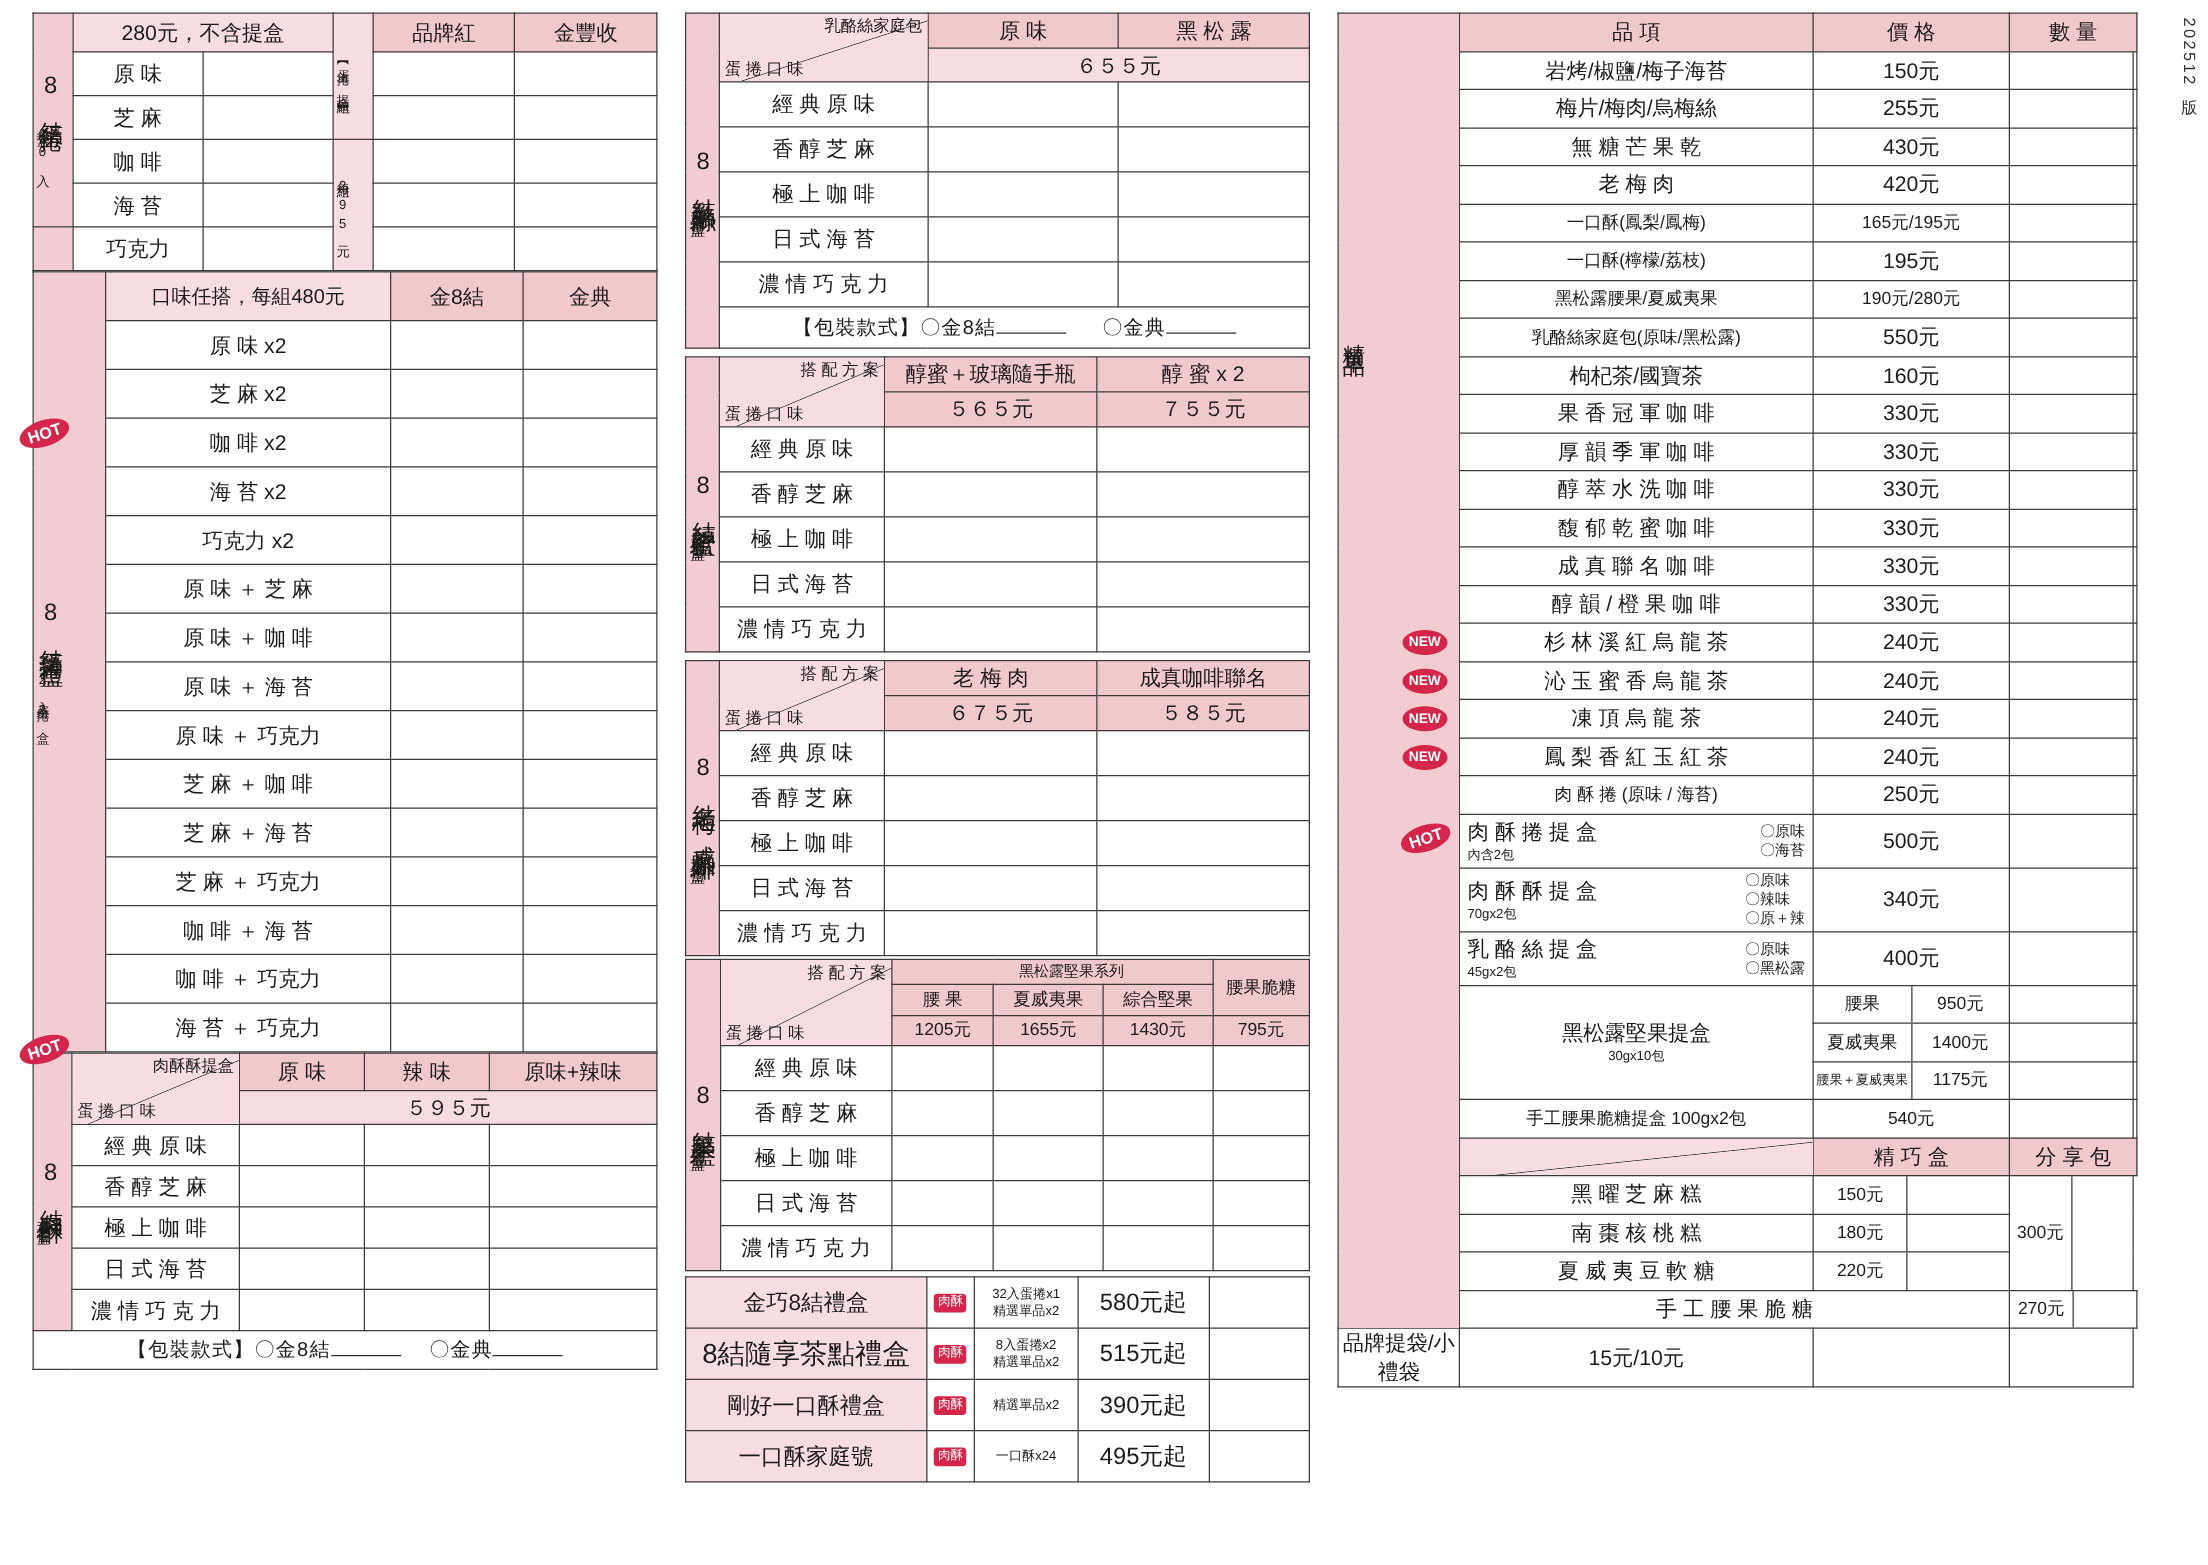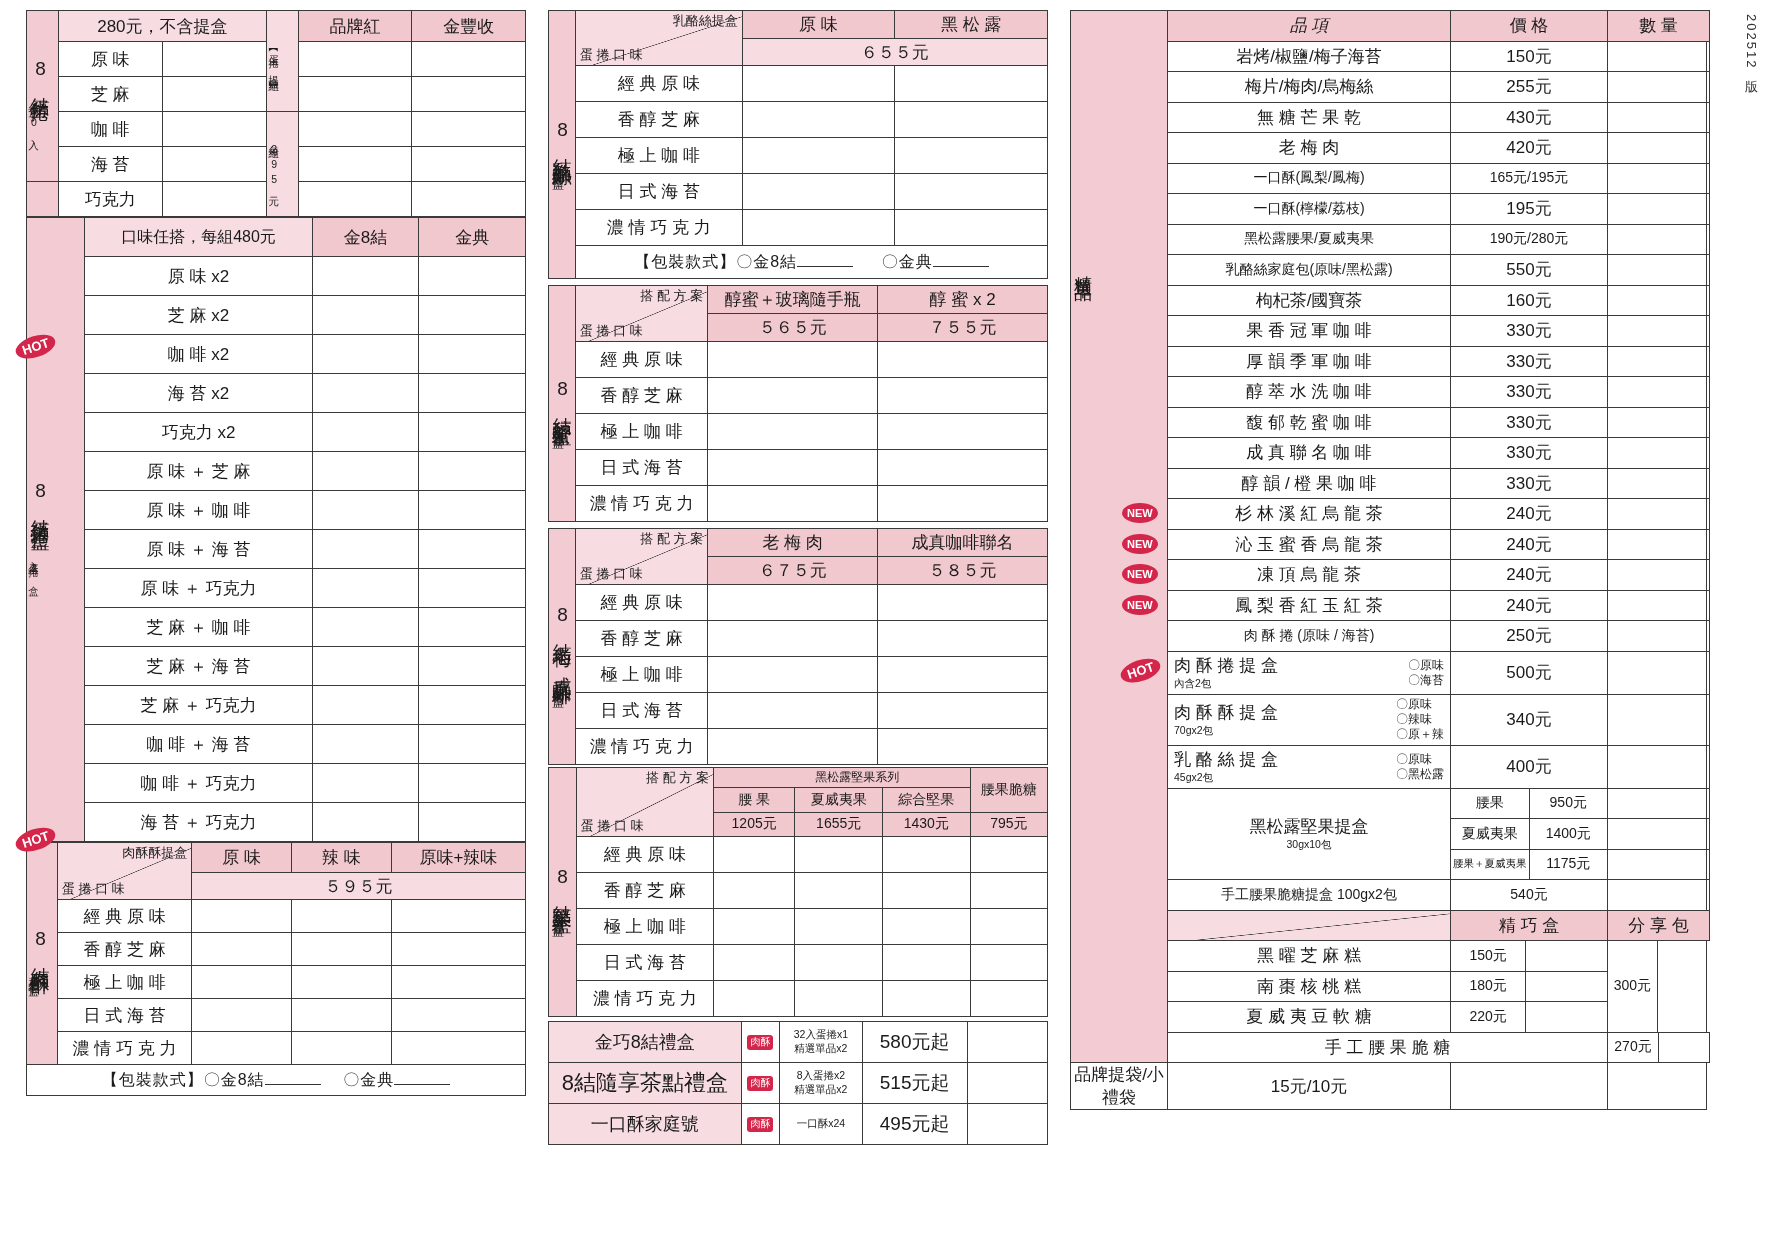--- a/index.html
+++ b/index.html
@@ -262,21 +262,21 @@
     <div class="col col2">
 
       <table style="width:500px;">
         <tbody>
             <tr>
           <td class="pinkside" rowspan="8" style="width:26px;">
             <div class="vert big">8結乳酪絲</div>
             <div class="vert small" style="margin-top:4px;">系列禮盒</div>
           </td>
           <td class="pinklite diag" rowspan="2" style="width:166px;height:54px;">
-            <span class="tr">乳酪絲提盒</span>
+            <span class="tr">乳酪絲家庭包</span>
             <span class="bl">蛋 捲 口 味</span>
           </td>
           <td class="pinkhdr" style="width:152px;">原 味</td>
           <td class="pinkhdr" style="width:152px;">黑 松 露</td>
         </tr>
         <tr>
               <td class="pinklite" colspan="2" style="height:26px;">６５５元</td>
             </tr>
         <tr>
               <td style="height:35px;">經 典 原 味</td>
@@ -479,38 +479,45 @@
         </tr>
         <tr>
           <td class="pinklite" style="height:40px;font-size:22px;margin-left:12px;">8結隨享茶點禮盒</td>
           <td><span class="meatico">肉酥</span></td>
           <td class="xsmall" style="white-space:pre-line;">8入蛋捲x2
 精選單品x2</td>
           <td style="font-size:19px;">515元起</td>
           <td></td>
         </tr>
         <tr>
+          <td class="pinklite" style="height:40px;font-size:18px;">剛好一口酥禮盒</td>
+          <td><span class="meatico">肉酥</span></td>
+          <td class="xsmall" style="white-space:pre-line;">精選單品x2</td>
+          <td style="font-size:19px;">390元起</td>
+          <td></td>
+        </tr>
+        <tr>
           <td class="pinklite" style="height:40px;font-size:18px;">一口酥家庭號</td>
           <td><span class="meatico">肉酥</span></td>
           <td class="xsmall" style="white-space:pre-line;">一口酥x24</td>
           <td style="font-size:19px;">495元起</td>
           <td></td>
         </tr>
       </tbody>
         </table>
     </div>
 
     <div class="col col3">
       <table style="width:640px;" class="c3tbl">
         <tbody>
             <tr>
           <td class="pinkside" rowspan="33" style="width:26px;vertical-align:top;position:relative;">
             <div class="vert" style="font-size:18px;margin-top:250px;">精選單品</div>
           </td>
-          <td class="pinkhdr" style="width:282px;font-style:italic;">品 項</td>
+          <td class="pinkhdr" style="width:282px;">品 項</td>
           <td class="pinkhdr" style="width:156px;">價 格</td>
           <td class="pinkhdr" colspan="2" style="width:176px;">數 量</td>
         </tr>
 
         <tr>
               <td>岩烤/椒鹽/梅子海苔</td>
               <td>150元</td>
               <td></td>
               <td></td>
             </tr>

